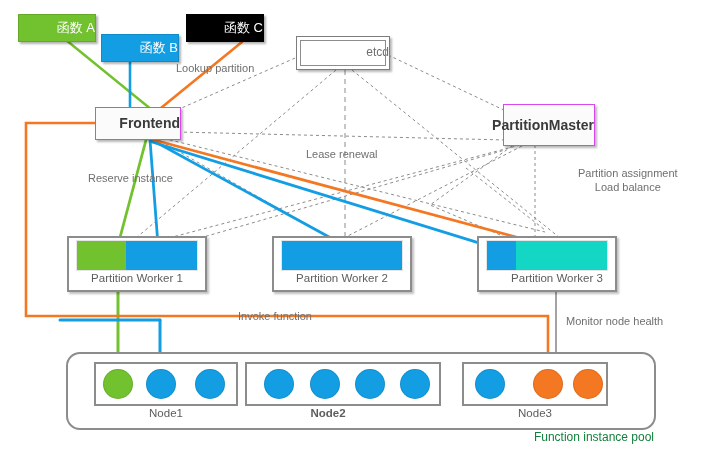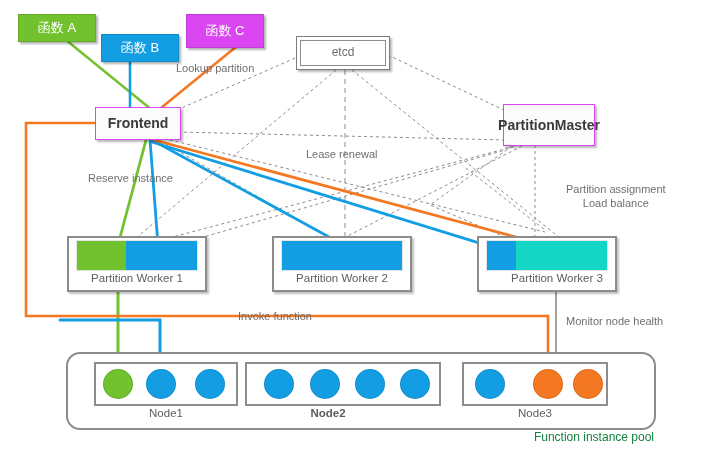--- a/index.html
+++ b/index.html
@@ -14,21 +14,21 @@
     background: #ffffff;
     overflow: hidden;
   }
   svg.layer {
     position: absolute; left: 0; top: 0;
     width: 720px; height: 470px;
     pointer-events: none;
   }
   .node-box {
     position: absolute;
-    display: flex; align-items: center; justify-content: center;
+    display: flex; align-items: center; justify-content: flex-end;
     text-align: center;
     line-height: 1.15;
   }
   
   .fn-chip {
     color: #ffffff;
     font-size: 13px;
     border: 1px solid rgba(0,0,0,0.12);
     box-shadow: 2px 2px 2px rgba(0,0,0,0.30);
   }
@@ -191,21 +191,21 @@
       <path d="M96,123 L26,123 L26,316 L548,316 L548,374" stroke="#f47721" stroke-width="2.6" marker-end="url(#dot-orange)"></path>
     </g>
   </svg>
 
   <div class="node-box fn-chip" style="left:18px; top:14px; width:78px; height:28px; background:#72c12e;">
     <span>函数 A</span>
   </div>
   <div class="node-box fn-chip" style="left:101px; top:14px; width:78px; height:28px; background:#139ee4;margin-top:20px;">
     <span>函数 B</span>
   </div>
-  <div class="node-box fn-chip" style="left:186px; top:14px; width:78px; height:34px; background:#d946ef;">
+  <div class="node-box fn-chip" style="left:186px; top:14px; width:78px; height:28px; background:#000000;">
     <span>函数 C</span>
   </div>
 
   <div class="node-box etcd-box" style="left:296px; top:36px; width:94px; height:34px;">
     <span>etcd</span>
   </div>
 
   <div class="node-box plain-box" style="left:95px; top:107px; width:86px; height:33px;">
     <span>Frontend</span>
   </div>
@@ -217,21 +217,21 @@
 
   <div class="edge-lbl" style="left:176px; top:62px;">
     <span>Lookup partition</span>
   </div>
   <div class="edge-lbl" style="left:306px; top:148px;">
     <span>Lease renewal</span>
   </div>
   <div class="edge-lbl" style="left:88px; top:172px;">
     <span>Reserve instance</span>
   </div>
-  <div class="edge-lbl two" style="left:566px; top:166px;margin-top:16px;">
+  <div class="edge-lbl two" style="left:578px; top:166px;">
     <div><span>Partition assignment</span></div>
     <div><span>Load balance</span></div>
   </div>
   <div class="edge-lbl" style="left:238px; top:310px;">
     <span>Invoke function</span>
   </div>
   <div class="edge-lbl" style="left:566px; top:315px;">
     <span>Monitor node health</span>
   </div>
 

